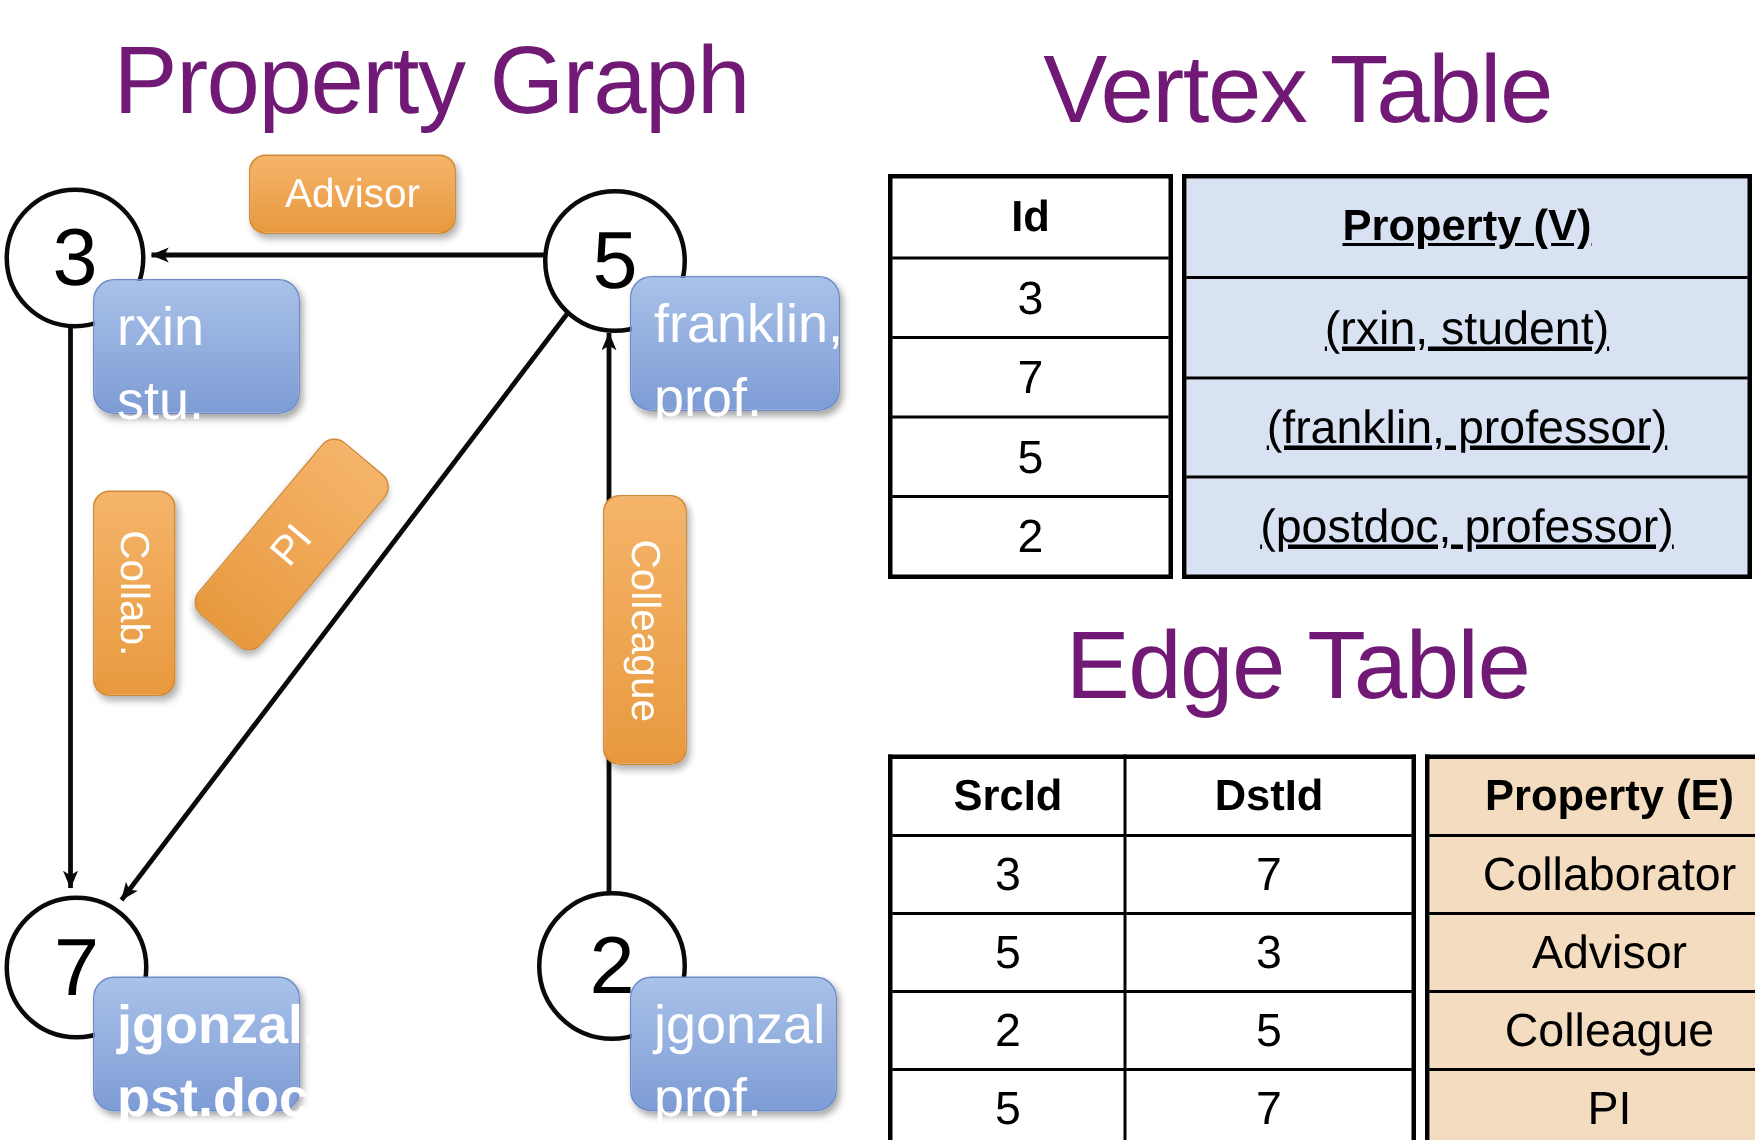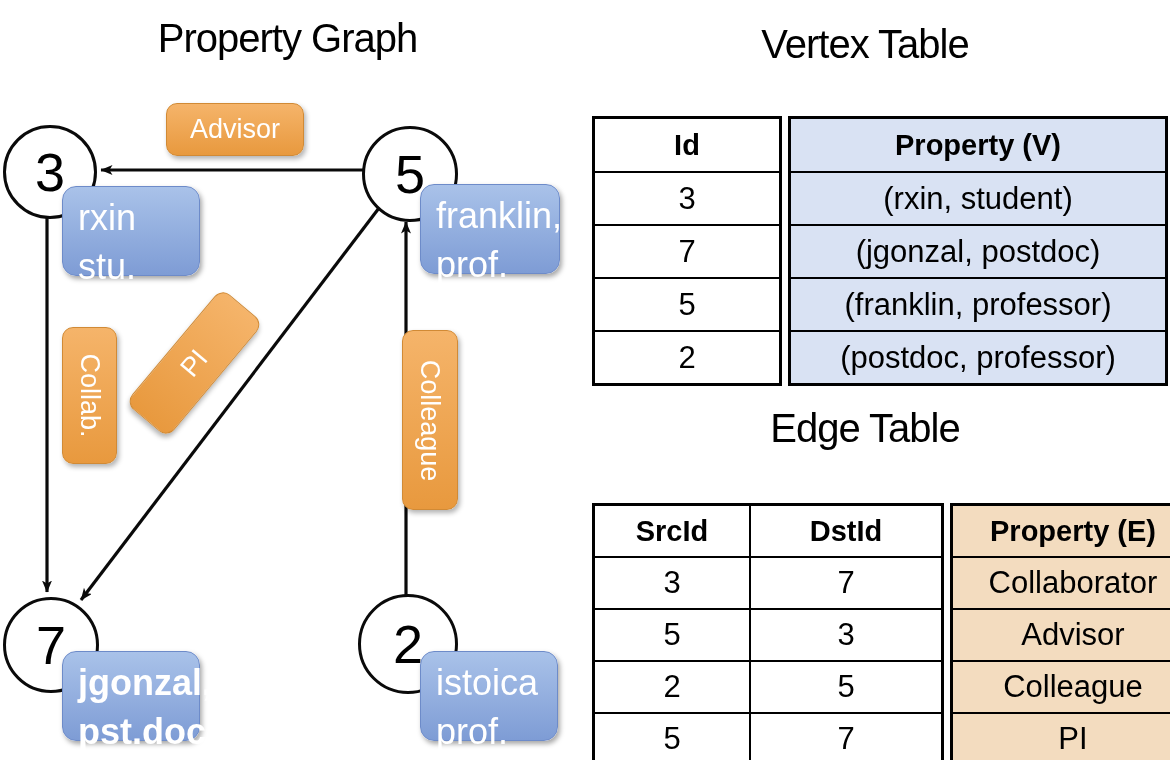--- a/index.html
+++ b/index.html
@@ -4,22 +4,22 @@
 <style>
   :root{
     --orange_top:#f5b46a; --orange_bottom:#e8993e; --orange_border:#d18a35;
     --blue_top:#a9c2e9; --blue_bottom:#7e9cd5; --blue_border:#6d8bc9;
     --vertex_cell_bg:#d9e2f3; --edge_cell_bg:#f3dcbf; --ink:#000000;
   }
   html,body{margin:0;padding:0;background:#ffffff;}
   body{font-family:"Liberation Sans",sans-serif;color:#000;}
   #stage{position:relative;width:1170px;height:760px;background:#fff;overflow:hidden;}
 
-  .big-title{position:absolute;text-align:center;font-size:40px;font-weight:300;
-    letter-spacing:-1px;color:#000000;white-space:nowrap;}
+  .big-title{position:absolute;text-align:center;font-size:64px;font-weight:300;
+    letter-spacing:-1px;color:#701a75;white-space:nowrap;}
 
   
   .gnode{position:absolute;border:3.5px solid #0a0a0a;border-radius:50%;background:#fff;
     display:flex;align-items:center;justify-content:center;font-size:54px;font-weight:300;z-index:3;}
 
   
   .pbox{position:absolute;border-radius:14px;z-index:4;
     background:linear-gradient(to bottom,var(--blue_top),var(--blue_bottom));
     border:1px solid var(--blue_border);
     box-shadow:2px 3px 5px rgba(0,0,0,0.35);
@@ -87,21 +87,21 @@
   </div>
   <div class="pbox" style="left:420px;top:184px;width:140px;height:90px;">
     <div>franklin,</div>
     <div>prof.</div>
   </div>
   <div class="pbox" style="left:62px;top:651px;width:138px;height:90px;font-weight:bold;">
     <div>jgonzal,</div>
     <div>pst.doc.</div>
   </div>
   <div class="pbox" style="left:420px;top:651px;width:138px;height:90px;">
-    <div>istoica</div>
+    <div>jgonzal</div>
     <div>prof.</div>
   </div>
 
   <div class="epill" style="left:166px;top:103px;width:138px;height:53px;">
     <span>Advisor</span>
   </div>
   <div class="epill" style="left:62px;top:327px;width:55px;height:137px;">
     <span class="vtext">Collab.</span>
   </div>
   <div class="epill" style="left:167px;top:288px;width:55px;height:150px;transform:rotate(40deg);">
@@ -126,30 +126,27 @@
             <td class="vrow">7</td>
           </tr>
       <tr>
             <td class="vrow">5</td>
           </tr>
       <tr>
             <td class="vrow">2</td>
           </tr>
     </tbody>
       </table>
-    <table style="width:380px;">
+    <table style="width:380px;text-decoration:underline;">
       <tbody>
           <tr>
             <th class="vhead bluecell">Property (V)</th>
           </tr>
       <tr>
             <td class="vrow bluecell">(rxin, student)</td>
-          </tr>
-      <tr>
-            <td class="vrow bluecell">(jgonzal, postdoc)</td>
           </tr>
       <tr>
             <td class="vrow bluecell">(franklin, professor)</td>
           </tr>
       <tr>
             <td class="vrow bluecell">(postdoc, professor)</td>
           </tr>
     </tbody>
       </table>
   </div>

